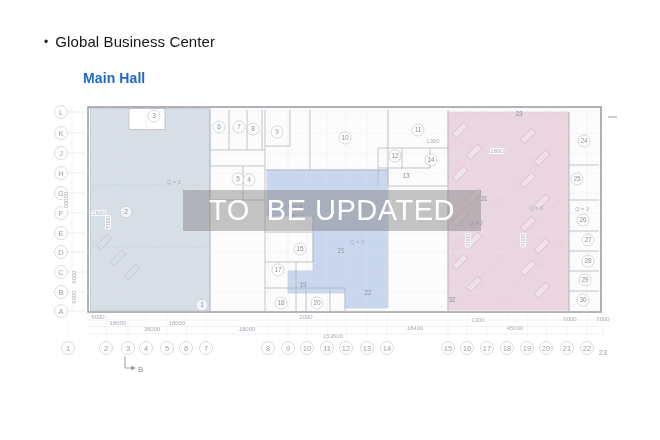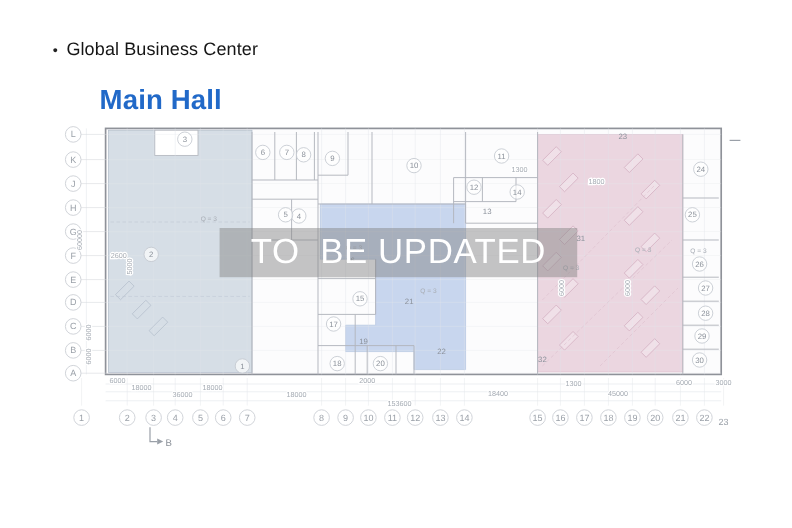--- a/index.html
+++ b/index.html
@@ -7,21 +7,21 @@
   body {
     position:relative; width:660px; height:440px; overflow:hidden;
     background:#ffffff; font-family:"Liberation Sans", sans-serif;
   }
   .bullet-line {
     position:absolute; left:44px; top:33px; font-size:15px; color:#151515;
     display:flex; align-items:center; letter-spacing:0.1px;
   }
   .bullet-line .dot { font-size:12px; margin-right:7px; color:#222; }
   .subtitle {
-    position:absolute; left:83px; top:70px; font-size:23px; font-weight:600;
+    position:absolute; left:83px; top:70px; font-size:14px; font-weight:600;
     letter-spacing:0.1px;
   }
   #plan-svg { position:absolute; left:0; top:0; }
   .tick  { font:7.5px "Liberation Sans", sans-serif; fill:#9aa0a8; text-anchor:middle; }
   .room  { font:6.5px "Liberation Sans", sans-serif; fill:#8c929b; text-anchor:middle; }
   .dim   { font:6px "Liberation Sans", sans-serif; fill:#a6acb4; text-anchor:middle;
            paint-order:stroke; stroke:#ffffff; stroke-width:2px; }
   .q     { font:5.5px "Liberation Sans", sans-serif; fill:#a9aeb6; text-anchor:middle; }
   .marker{ font:8px "Liberation Sans", sans-serif; fill:#8a9098; }
   .watermark-band {

